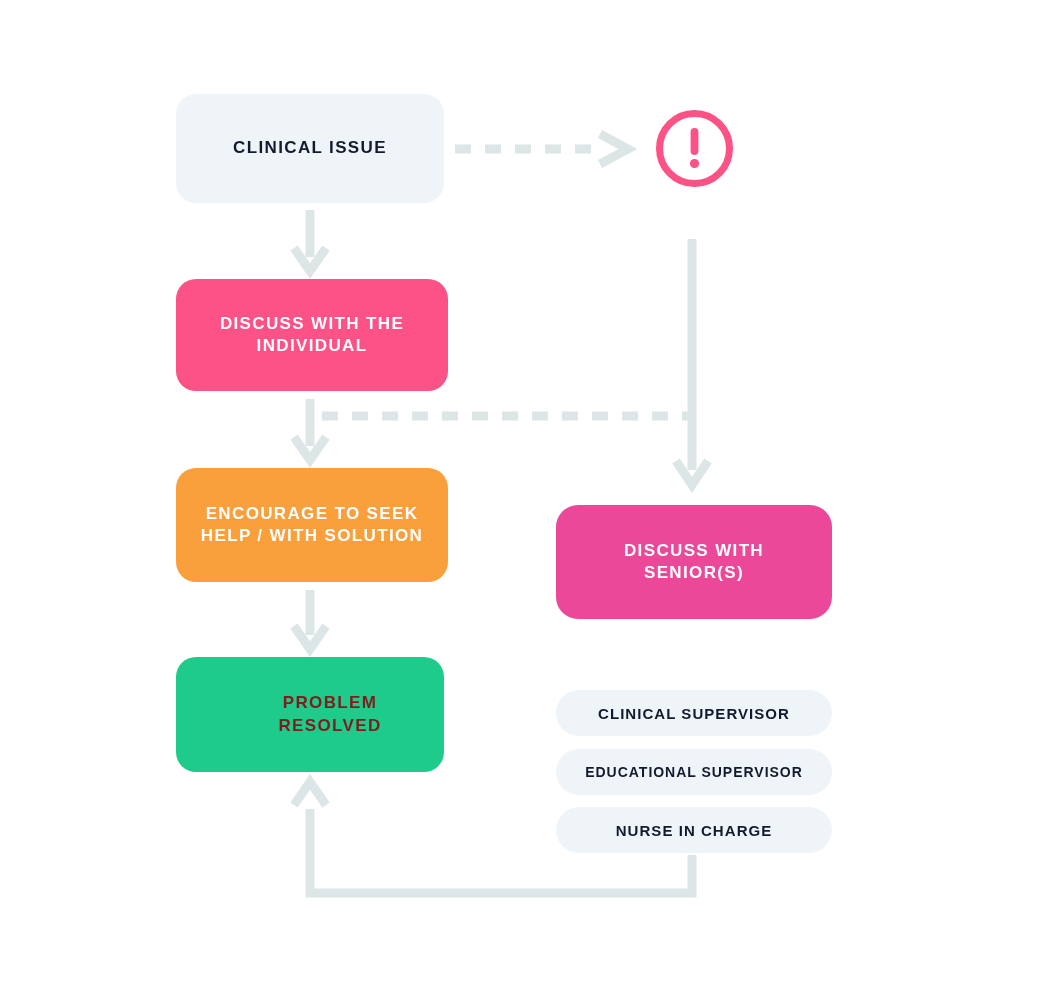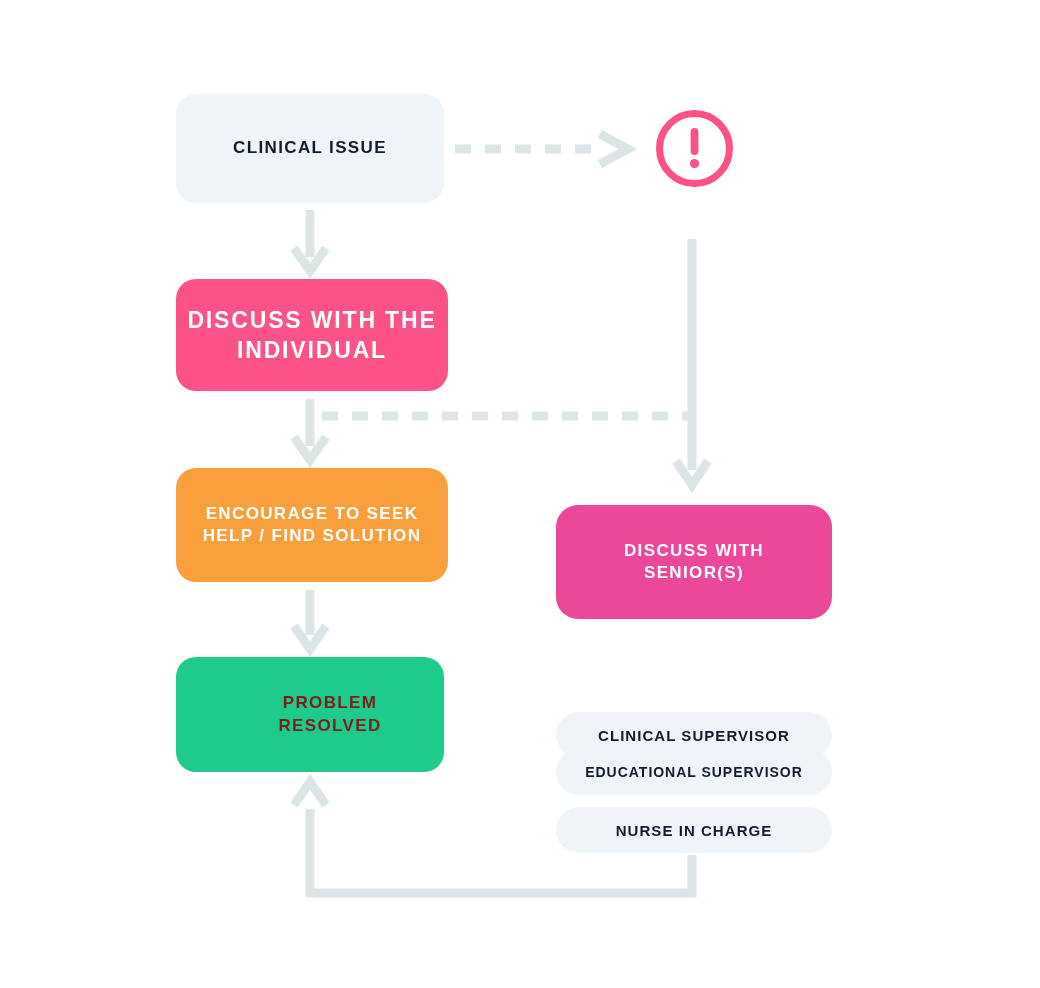--- a/index.html
+++ b/index.html
@@ -51,21 +51,21 @@
     color: #141a2e;
     font-size: 17px;
     font-weight: 700;
   }
   .n-discuss-individual {
     left: 176px; top: 270px;
     width: 272px; height: 112px;
     border-radius: 20px;
     background: #fc5286;
     color: #ffffff;
-    font-size: 23px;
+    font-size: 17px;
     font-weight: 700;
   }
   .n-encourage {
     left: 176px; top: 459px;
     width: 272px; height: 114px;
     border-radius: 20px;
     background: #f9a03c;
     color: #ffffff;
     font-size: 17px;
     font-weight: 700;
@@ -99,21 +99,21 @@
     color: #141a2e;
     font-size: 15px;
     font-weight: 700;
     letter-spacing: 0.07em;
     display: flex;
     align-items: center;
     justify-content: center;
     box-sizing: border-box;
   }
   .pill-1 { top: 622px; }
-  .pill-2 { top: 681px; margin-top: 22px; }
+  .pill-2 { top: 681px; }
   .pill-3 { top: 740px; font-size: 14px; }
   .pill-4 { top: 798px; }
 
   .alert-icon {
     position: absolute;
     left: 653px; top: 98px;
     width: 83px; height: 83px;
   }
 </style>
 </head>
@@ -174,21 +174,21 @@
     <circle cx="41.5" cy="56.5" r="4.6" fill="#fc5286"></circle>
   </svg>
 
   <div class="node n-discuss-individual">
     <span class="node-text">DISCUSS WITH THE
 INDIVIDUAL</span>
   </div>
 
   <div class="node n-encourage">
     <span class="node-text">ENCOURAGE TO SEEK
-HELP / FIND SOLUTION</span>
+HELP / WITH SOLUTION</span>
   </div>
 
   <div class="node n-problem-resolved">
     <span class="node-text">PROBLEM
 RESOLVED</span>
   </div>
 
   <div class="node n-discuss-seniors">
     <span class="node-text">DISCUSS WITH
 SENIOR(S)</span>

